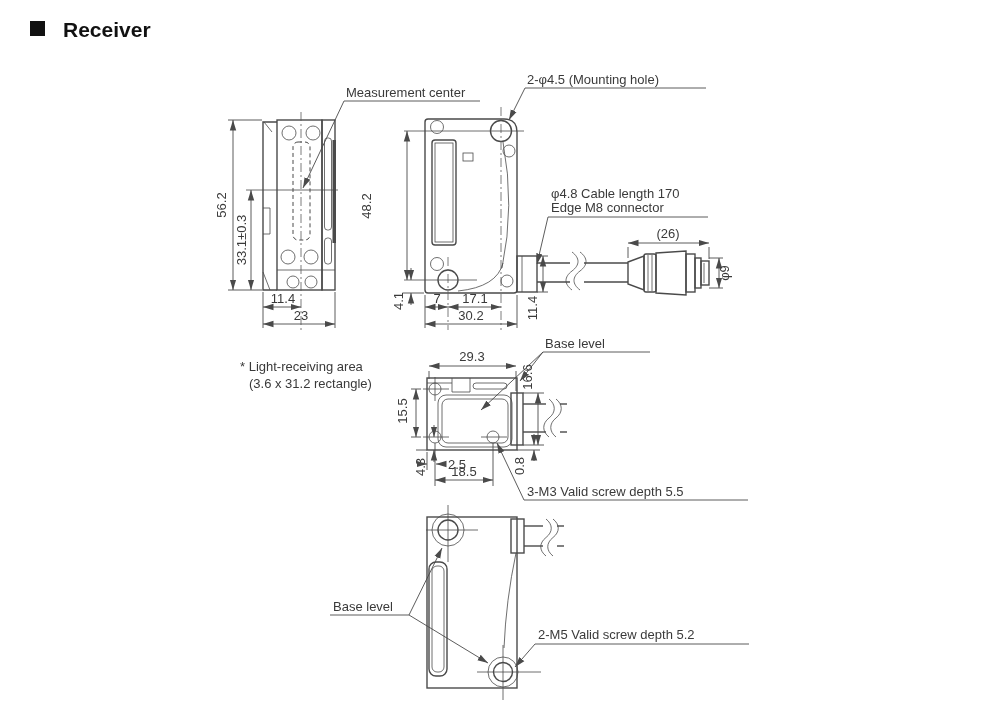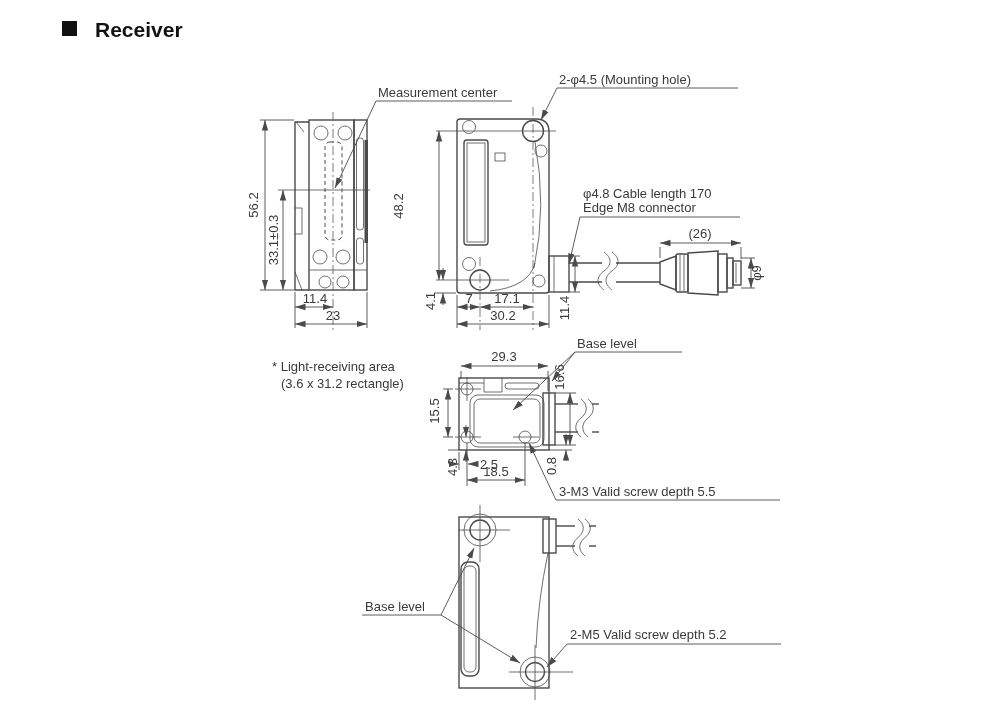--- a/index.html
+++ b/index.html
@@ -1,16 +1,16 @@
 <!DOCTYPE html>
 <html><head>
 <meta charset="utf-8">
 <style>
   html,body{margin:0;padding:0;background:#ffffff;}
-  #stage{position:relative;width:810px;height:716px;background:#ffffff;overflow:hidden;padding-left:32px;}
+  #stage{position:relative;width:810px;height:716px;background:#ffffff;overflow:hidden;}
   svg text{font-family:"Liberation Sans","DejaVu Sans",sans-serif;font-size:13px;fill:#3a3a3a;}
   svg .ttl{font-size:21px;font-weight:bold;fill:#111;}
   .o{fill:none;stroke:#4a4a4a;stroke-width:1.4;}
   .t{fill:none;stroke:#4a4a4a;stroke-width:0.8;}
   .d{fill:none;stroke:#4a4a4a;stroke-width:0.9;}
   .cl{fill:none;stroke:#5a5a5a;stroke-width:0.8;stroke-dasharray:9 3 2 3;}
   .dash{fill:none;stroke:#4a4a4a;stroke-width:1;stroke-dasharray:4 3;}
   .bar{fill:#4a4a4a;stroke:none;}
   .mid{text-anchor:middle;}
 </style>

